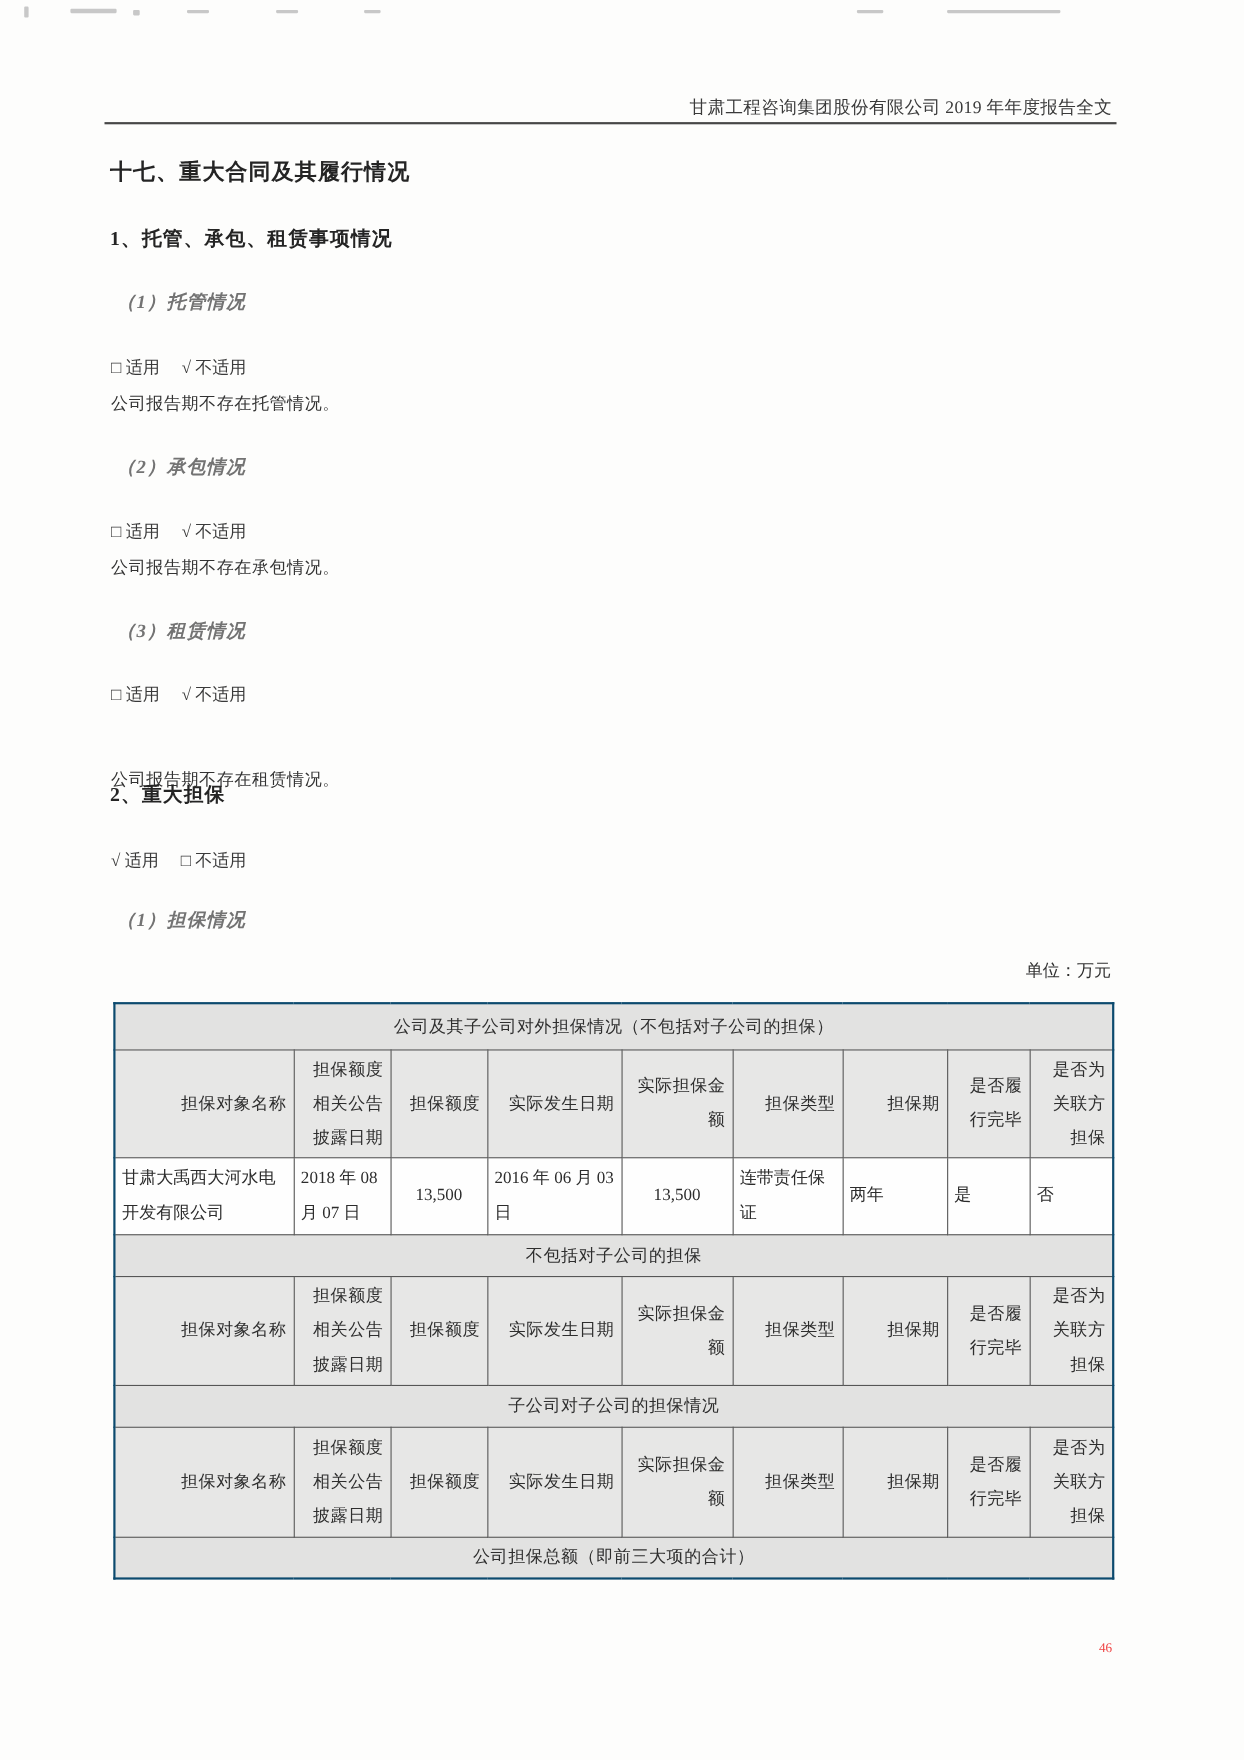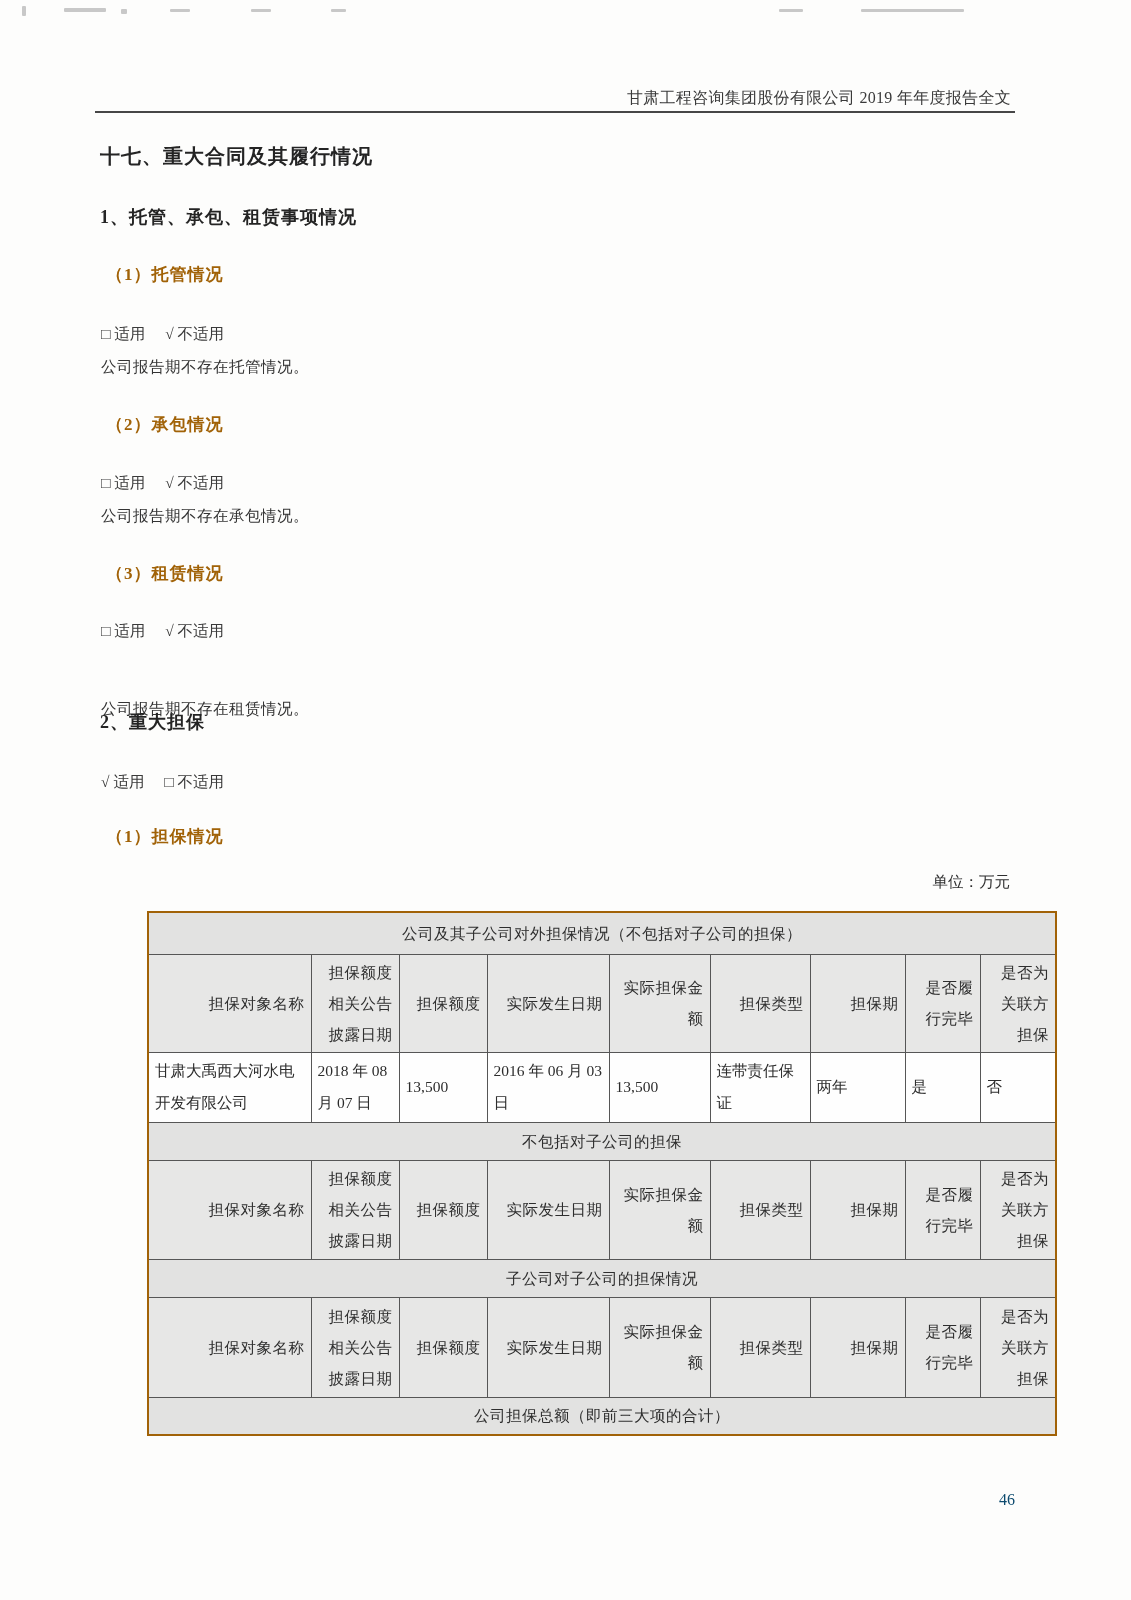--- a/index.html
+++ b/index.html
@@ -21,51 +21,51 @@
     font-size:16px; color:#3a3a3a; letter-spacing:0.3px;
     white-space:nowrap;
   }
   .header-rule {
     position:absolute; top:111px; left:95px; width:920px; height:2px;
     background:#474747;
   }
 
   .h-main  { position:absolute; left:100px; font-size:20px; font-weight:bold; color:#242424; letter-spacing:1px; }
   .h-sub   { position:absolute; left:100px; font-size:18px; font-weight:bold; color:#242424; letter-spacing:1px;text-align:right; }
-  .h-item  { position:absolute; left:106px; font-size:17px; font-weight:bold; color:#a16207; letter-spacing:1px; }
+  .h-item  { position:absolute; left:106px; font-size:17px; font-weight:bold; color:#737373; letter-spacing:1px;font-style:italic; }
   .check-line { position:absolute; left:101px; font-size:15.5px; color:#3a3a3a; }
   .check-line .opt { margin-right:16px; }
   .note-line  { position:absolute; left:101px; font-size:15.5px; color:#333; letter-spacing:0.5px; }
 
   .unit-label { position:absolute; top:872px; right:121px; font-size:15.5px; color:#2f2f2f; }
 
   table.gtable {
     position:absolute; top:911px; left:103px;
     width:908px; table-layout:fixed; border-collapse:collapse;
     font-size:15.5px; color:#2c2c2c;
   }
   table.gtable td {
     border:1px solid #565656;
     padding:2px 6px;
     vertical-align:middle;
     line-height:2.0;
     word-break:break-all;
   }
-  table.gtable { border:2px solid #a16207;margin-left:44px; }
+  table.gtable { border:2px solid #0c4a6e; }
   tr.sec-row td {
     background:#e2e2e1; text-align:center; font-size:15.5px; color:#2e2e2e;
     letter-spacing:0.5px;
   }
   tr.head-row td {
     background:#e7e7e6; text-align:right; color:#2e2e2e; letter-spacing:0.5px;
   }
   tr.data-row td { background:#fefefe; line-height:2.1; }
-  td.num { text-align:left; padding-right:3px; }
+  td.num { text-align:center; padding-right:3px; }
 
-  .page-number { position:absolute; top:1491px; left:999px; font-size:16px; color:#0c4a6e; }
+  .page-number { position:absolute; top:1491px; left:999px; font-size:12px; color:#ef4444; }
 </style>
 </head>
 <body>
 
 <div class="page">
 
   <div class="artifact" style="left:22px;top:6px;width:4px;height:10px;"></div>
   <div class="artifact" style="left:64px;top:8px;width:42px;height:4px;"></div>
   <div class="artifact" style="left:121px;top:9px;width:6px;height:5px;"></div>
   <div class="artifact" style="left:170px;top:9px;width:20px;height:3px;"></div>

